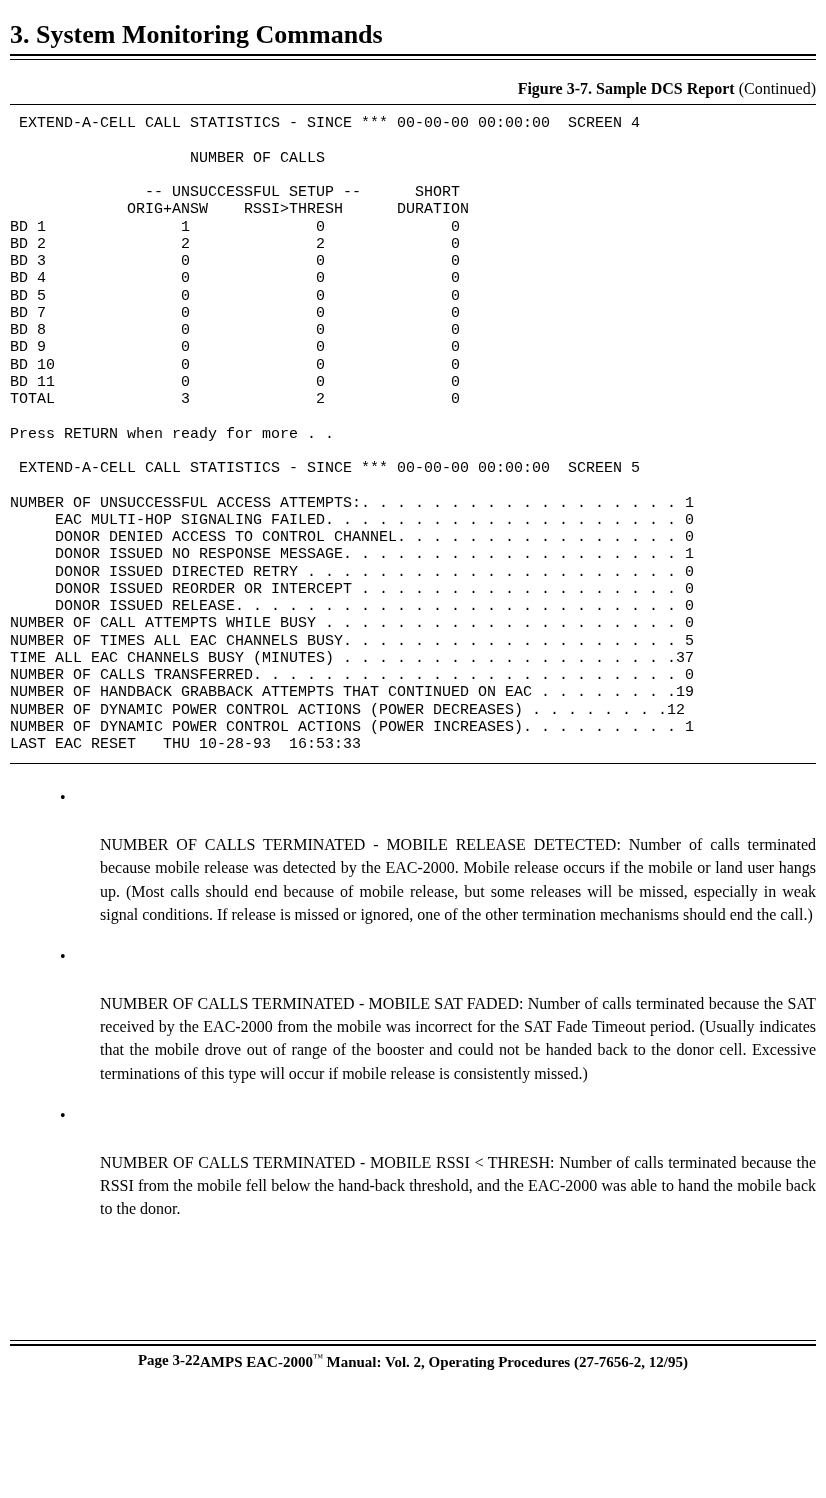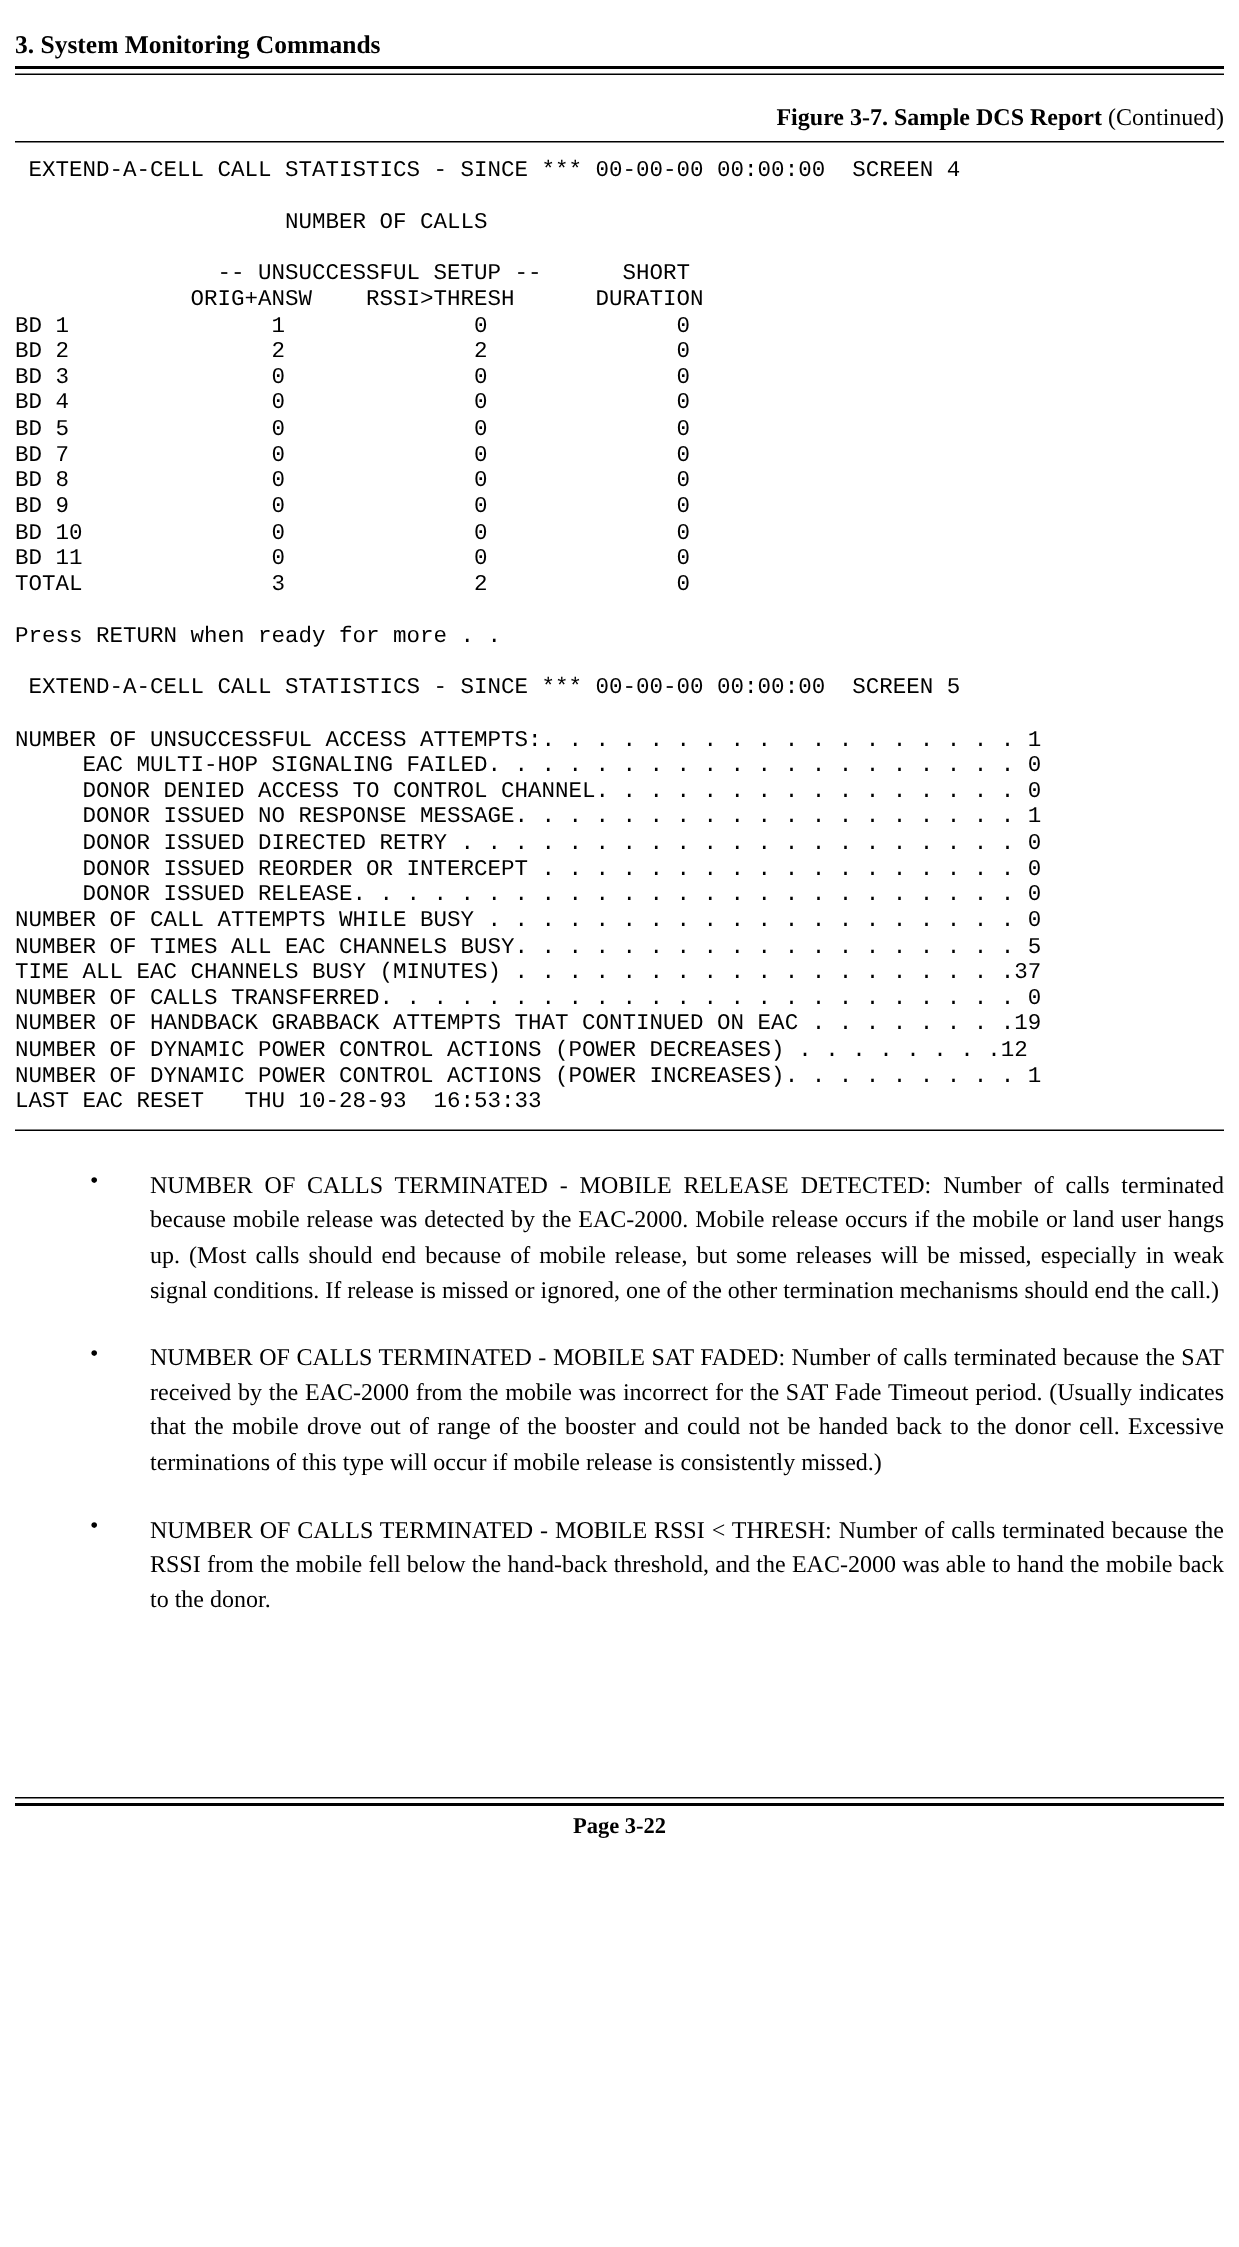--- a/index.html
+++ b/index.html
@@ -4,21 +4,21 @@
   <style>
     body {
       font-family: "Times New Roman", Times, serif;
       margin: 0;
       padding: 20px 10px 10px 10px;
       width: 806px;
       background: white;
       color: black;
     }
     .chapter-header {
-      font-size: 17px;
+      font-size: 26px;
       font-weight: bold;
       margin-bottom: 4px;
     }
     .double-rule {
       border-top: 2px solid black;
       border-bottom: 1px solid black;
       height: 3px;
       margin-bottom: 20px;
     }
     .figure-caption {
@@ -52,20 +52,21 @@
     }
     .bullet {
       width: 40px;
       flex-shrink: 0;
       font-size: 16px;
     }
     .bullet-text {
       font-size: 16px;
       line-height: 1.45;
       text-align: justify;
+      margin-top: 44px;
     }
     .footer-rule {
       border-top: 1px solid black;
       border-bottom: 2px solid black;
       height: 3px;
       margin-top: 120px;
       margin-bottom: 6px;
     }
     .footer {
       font-size: 15px;
@@ -142,13 +143,14 @@
   </div>
   <div class="bullet-item">
     <div class="bullet">•</div>
     <div class="bullet-text">NUMBER OF CALLS TERMINATED - MOBILE RSSI &lt; THRESH:  Number of calls terminated because the RSSI from the mobile fell below the hand-back threshold, and the EAC-2000 was able to hand the mobile back to the donor.</div>
   </div>
 </div>
 
 <div class="footer-rule"></div>
 <div class="footer">
   <span>Page 3-22</span>
+  <span><span>AMPS EAC-2000</span><span class="tm">™</span><span> Manual:  Vol. 2, Operating Procedures (27-7656-2, 12/95)</span></span>
 </div>
 
 </body></html>

